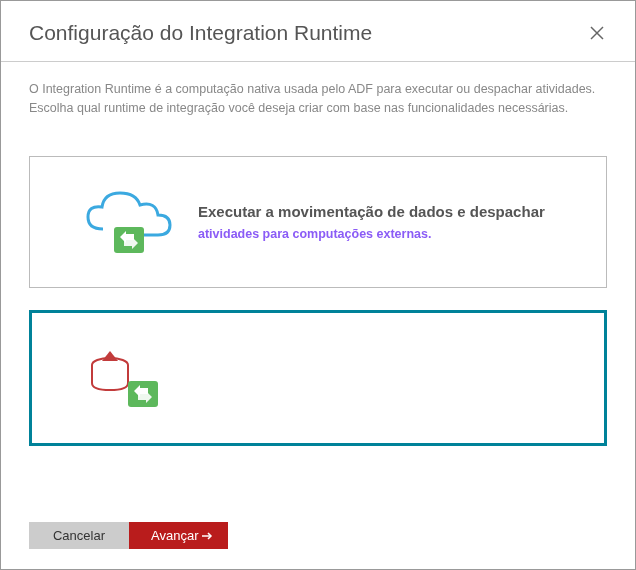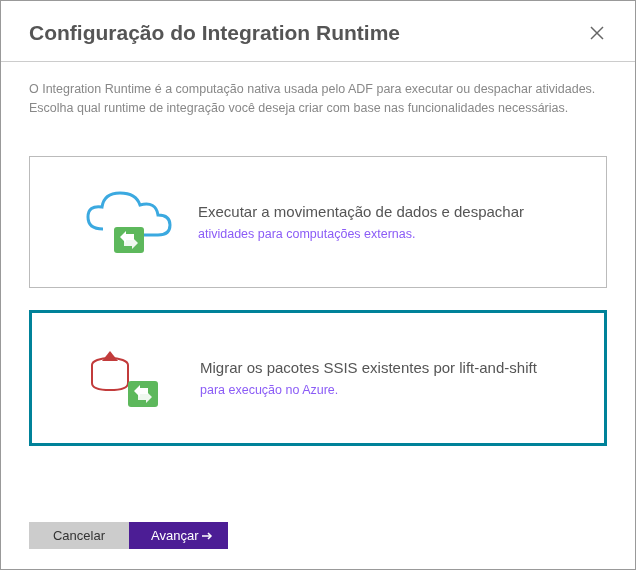--- a/index.html
+++ b/index.html
@@ -16,21 +16,21 @@
       position: relative;
     }
     .header {
       display: flex;
       justify-content: space-between;
       align-items: center;
       padding: 20px 28px 16px 28px;
     }
     .title {
       font-size: 21px;
-      font-weight: 700;
+      font-weight: 400;
       color: #555;
     }
     .close-icon {
       cursor: pointer;
       width: 20px;
       height: 20px;
       display: flex;
       align-items: center;
       justify-content: center;
     }
@@ -48,20 +48,21 @@
       color: #888;
       line-height: 1.5;
       padding: 0 28px;
       margin-bottom: 22px;
     }
     .options {
       padding: 16px 28px;
       display: flex;
       flex-direction: column;
       gap: 22px;
+      font-weight: bold;
     }
     .option-card {
       border: 1px solid #bbb;
       display: flex;
       align-items: center;
       padding: 30px 28px;
       cursor: pointer;
       min-height: 132px;
     }
     .option-card.selected {
@@ -101,21 +102,21 @@
       padding: 6px 22px;
       cursor: pointer;
       font-family: inherit;
     }
     .btn-cancel {
       background: #ccc;
       color: #333;
       width: 100px;
     }
     .btn-next {
-      background: #4c1d95;
+      background: #b91c1c;
       color: #fff;
       display: flex;
       align-items: center;
       gap: 2px;
       padding: 6px 14px 6px 22px;
     }
     .btn-next svg {
       stroke: #fff;
     }
   </style>
@@ -157,24 +158,20 @@
     <div class="icon-slot">
       <svg width="100" height="70" viewBox="0 0 100 70">
         <ellipse cx="30" cy="22" rx="18" ry="7" fill="#fff" stroke="#c23b3b" stroke-width="2"></ellipse>
         <path d="M 12 22 L 12 40 Q 12 47 30 47 Q 48 47 48 40 L 48 22" fill="#fff" stroke="#c23b3b" stroke-width="2"></path>
         <path d="M 30 8 L 22 18 L 38 18 Z" fill="#c23b3b"></path>
         <rect x="48" y="38" width="30" height="26" rx="3" fill="#5db85c"></rect>
         <path d="M 54 48 L 60 42 L 60 45 L 68 45 L 68 51 L 60 51 L 60 54 Z" fill="#fff"></path>
         <path d="M 72 54 L 66 60 L 66 57 L 58 57 L 58 51 L 66 51 L 66 48 Z" fill="#fff" opacity="0.9"></path>
       </svg>
     </div>
-    <div class="option-content">
-      <div class="option-title">Migrar os pacotes SSIS existentes por lift-and-shift</div>
-      <div class="option-subtitle">para execução no Azure.</div>
-    </div>
   </div>
 
 </div>
 
 <div class="footer">
   <button class="btn btn-cancel">Cancelar</button>
   <button class="btn btn-next">
     <span>Avançar</span>
     <svg width="14" height="14" viewBox="0 0 14 14" fill="none" stroke-width="1.5">
       <line x1="2" y1="7" x2="11" y2="7"></line>

